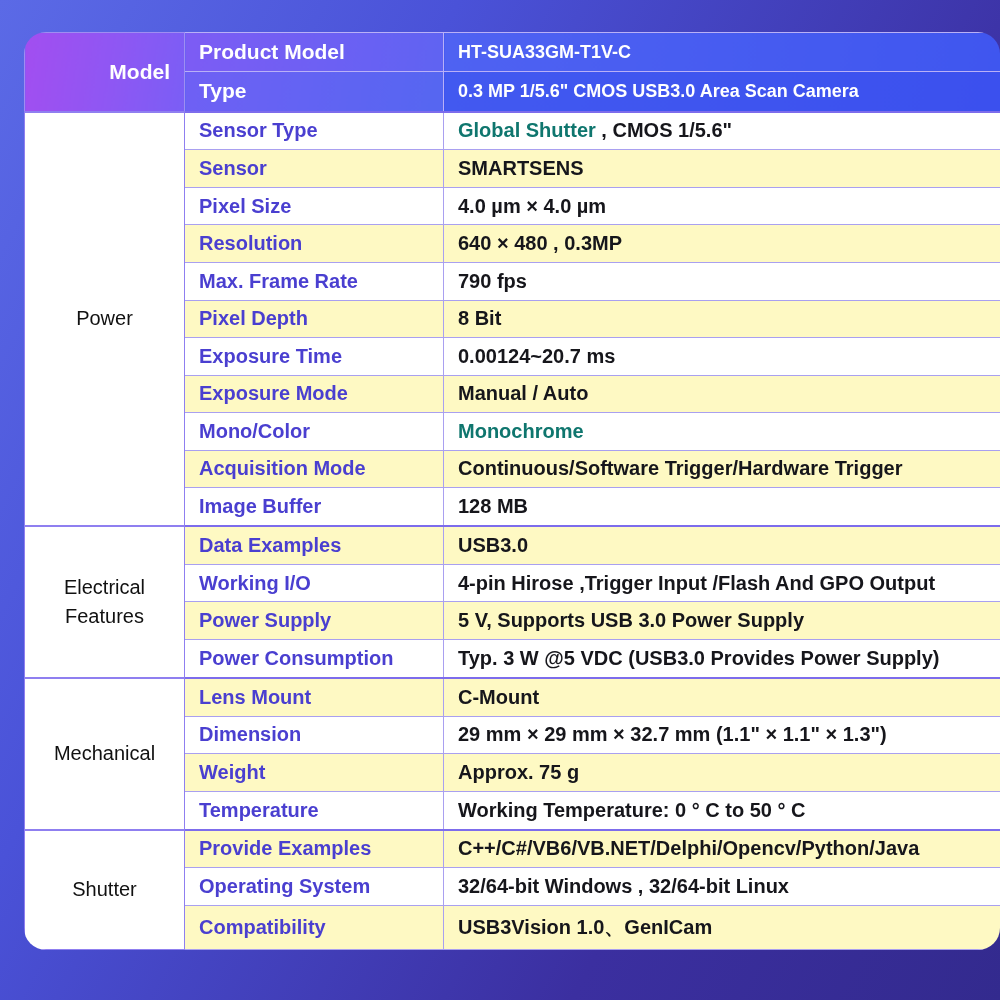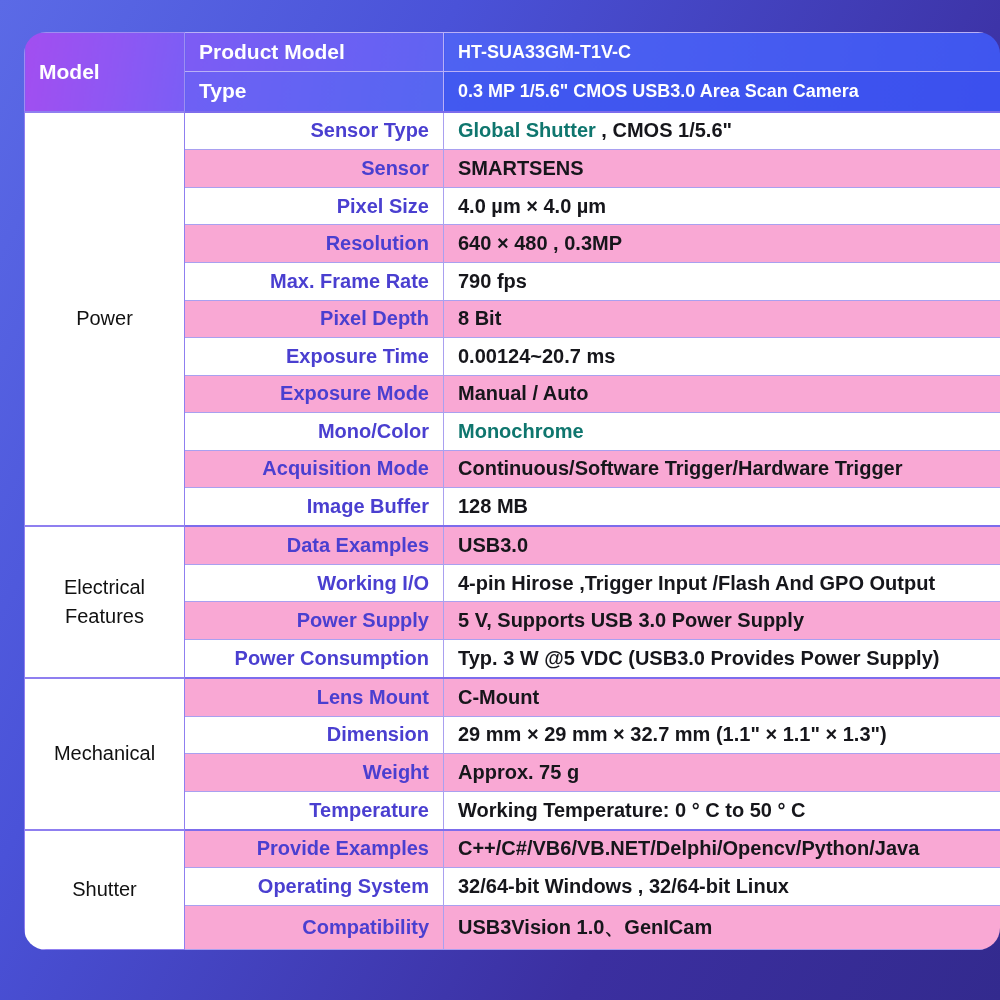--- a/index.html
+++ b/index.html
@@ -43,21 +43,21 @@
   col.c-cat  { width: 160px; }
   col.c-lbl  { width: 259px; }
   col.c-val  { width: 557px; }
 
   
   .hdr-cat {
     background: linear-gradient(100deg, #a24ef0 0%, #8e57f3 55%, #7a5ef5 100%);
     color: #ffffff;
     font-weight: bold;
     font-size: 21px;
-    text-align: left;
+    text-align: right;
     border-color: #9f8df2 !important;
   }
   .hdr-lbl {
     background: linear-gradient(100deg, #7d5cf4 0%, #5f63f2 100%);
     color: #ffffff;
     font-weight: bold;
     font-size: 21px;
     text-align: left;
     border-color: #b9b0f7 !important;
   }
@@ -83,36 +83,36 @@
     text-align: center;
     line-height: 1.45;
     border-color: #8f7ff0 !important;
   }
 
   
   .lbl-cell {
     color: #4a3fd0;
     font-weight: bold;
     font-size: 20px;
-    text-align: right;
+    text-align: left;
   }
 
   
   .val-cell {
     color: #16161b;
     font-weight: bold;
     font-size: 20px;
     text-align: left;
     white-space: nowrap;
   }
 
   tr.odd .lbl-cell,
   tr.odd .val-cell { background: #ffffff; }
   tr.even .lbl-cell,
-  tr.even .val-cell { background: #f9a8d4; margin-left: 16px; }
+  tr.even .val-cell { background: #fef9c3; margin-left: 16px; }
 
   
   tr.sec-start .lbl-cell,
   tr.sec-start .val-cell,
   tr.sec-start .cat-cell {
     border-top: 2px solid #7d6cec;
   }
 
   .hl-red { color: #0f766e; }
 </style>

